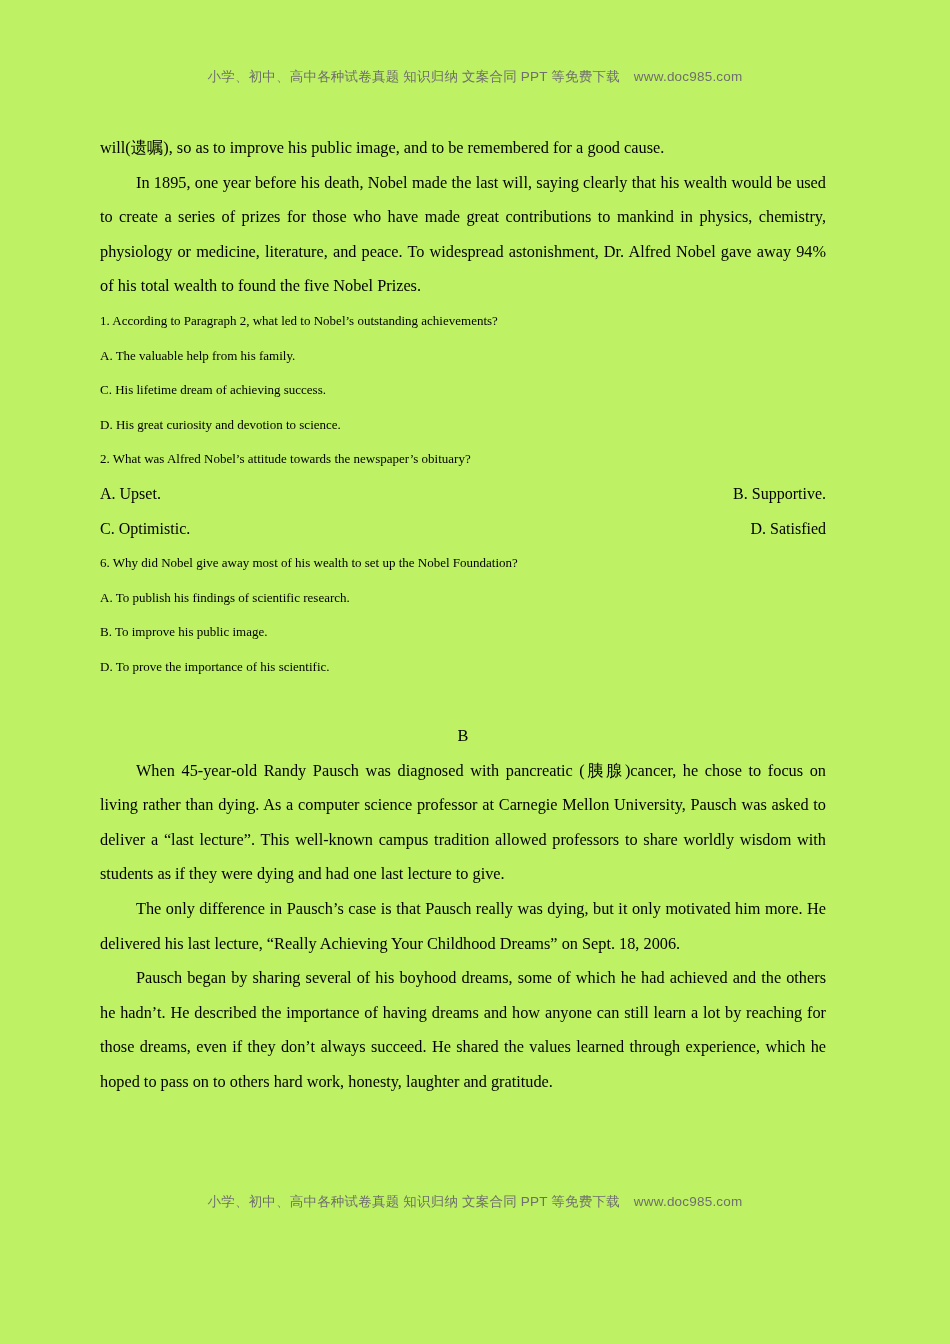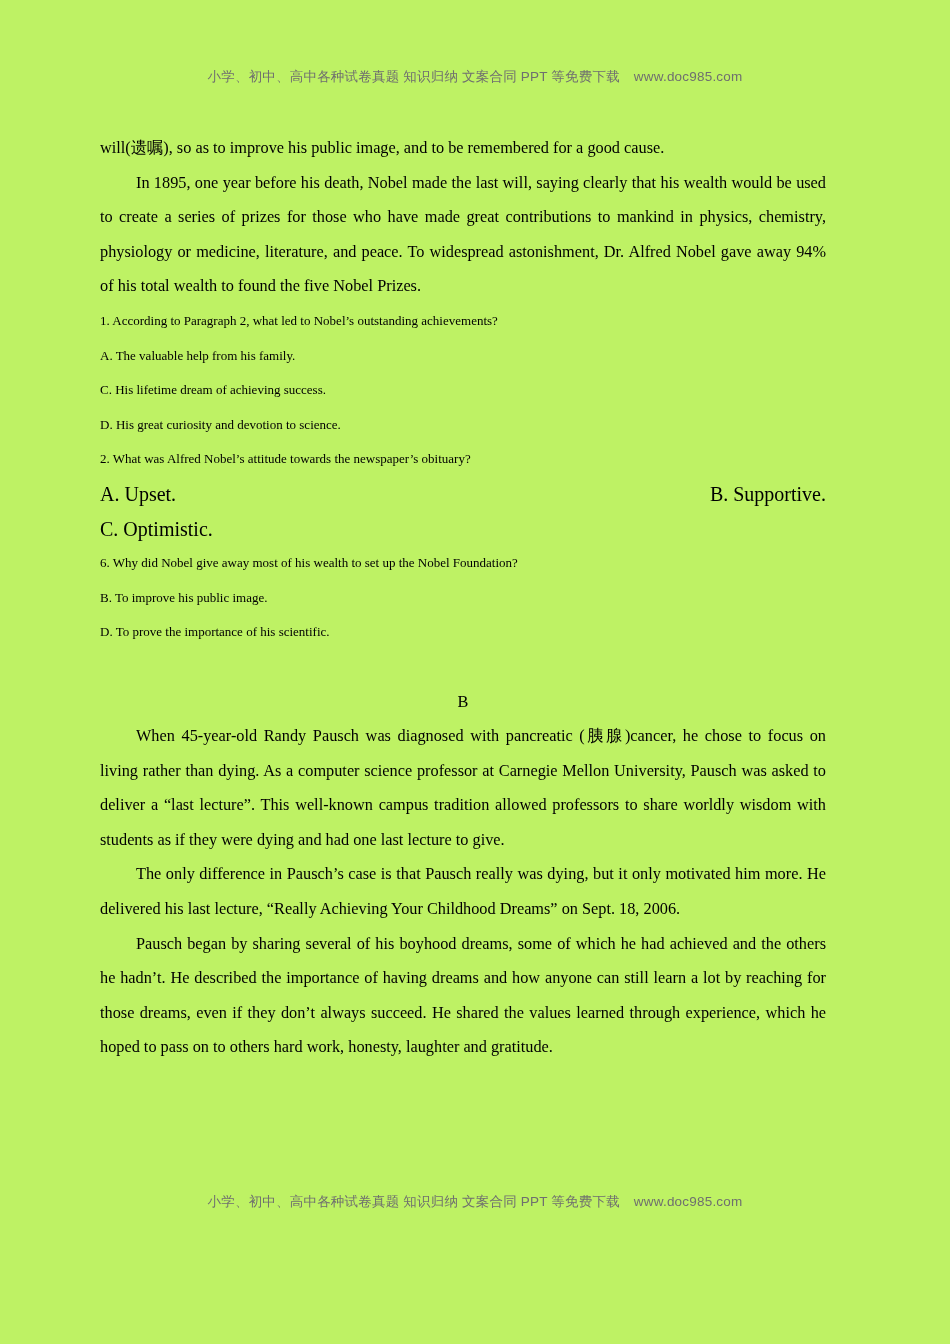--- a/index.html
+++ b/index.html
@@ -54,21 +54,21 @@
     text-align-last: left;
     text-indent: 36px;
   }
   p.para.noindent { text-indent: 0; }
 
   .q-line { margin: 0; font-size: 13px; line-height: 34.6px; }
 
   
   .opt-row {
     display: flex;
-    font-size: 20px;
+    font-size: 16px;
     line-height: 34.6px;
   }
   .opt-row .col-a { width: 236px; flex: none; }
   .opt-row .col-b { flex: 1; text-align: right; }
 
   .center-mark {
     text-align: center;
     font-size: 16.3px;
     line-height: 34.6px;
     margin: 0;
@@ -96,23 +96,25 @@
     <p class="q-line">C. His lifetime dream of achieving success.</p>
     <p class="q-line">D. His great curiosity and devotion to science.</p>
 
     <p class="q-line">2. What was Alfred Nobel’s attitude towards the newspaper’s obituary?</p>
     <div class="opt-row">
       <span class="col-a">A. Upset.</span>
       <span class="col-b">B. Supportive.</span>
     </div>
     <div class="opt-row">
       <span class="col-a">C. Optimistic.</span>
+      <span class="col-b">D. Satisfied</span>
     </div>
 
     <p class="q-line">6. Why did Nobel give away most of his wealth to set up the Nobel Foundation?</p>
+    <p class="q-line">A. To publish his findings of scientific research.</p>
     <p class="q-line">B. To improve his public image.</p>
     <p class="q-line">D. To prove the importance of his scientific.</p>
 
     <div class="gap-1"></div>
 
     <p class="center-mark">B</p>
 
     <p class="para">When 45-year-old Randy Pausch was diagnosed with pancreatic (胰腺)cancer, he chose to focus on living rather than dying. As a computer science professor at Carnegie Mellon University, Pausch was asked to deliver a “last lecture”. This well-known campus tradition allowed professors to share worldly wisdom with students as if they were dying and had one last lecture to give.</p>
     <p class="para">The only difference in Pausch’s case is that Pausch really was dying, but it only motivated him more. He delivered his last lecture, “Really Achieving Your Childhood Dreams” on Sept. 18, 2006.</p>
     <p class="para">Pausch began by sharing several of his boyhood dreams, some of which he had achieved and the others he hadn’t. He described the importance of having dreams and how anyone can still learn a lot by reaching for those dreams, even if they don’t always succeed.  He shared the values learned through experience, which he hoped to pass on to others hard work,  honesty,  laughter and gratitude.</p>

